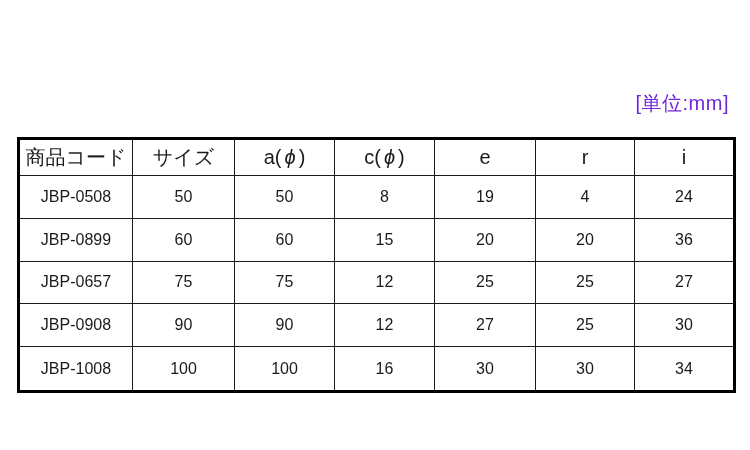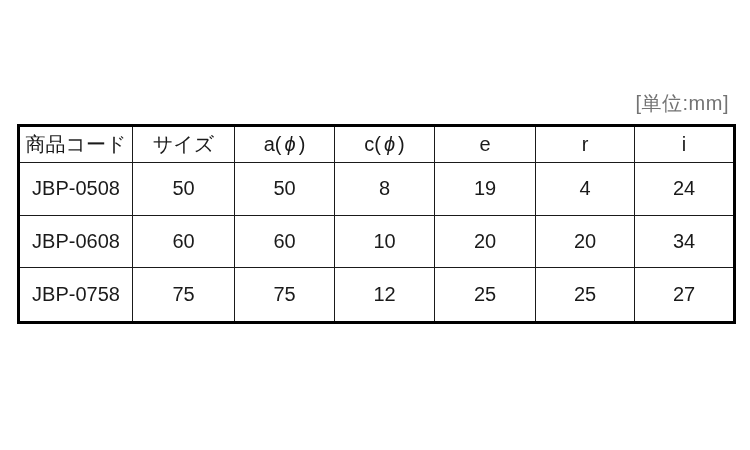--- a/index.html
+++ b/index.html
@@ -17,49 +17,49 @@
     width: 750px;
     height: 450px;
     background: #ffffff;
   }
   .unit-label {
     position: absolute;
     top: 90px;
     right: 21px;
     font-size: 20px;
     letter-spacing: 0.5px;
-    color: #737373;
+    color: #6d28d9;
     white-space: nowrap;
   }
   table.spec-table {
     position: absolute;
     left: 17px;
-    top: 124px;
+    top: 137px;
     width: 716px;
-    height: 200px;
+    height: 256px;
     border-collapse: collapse;
     table-layout: fixed;
     background: #ffffff;
     border: 3px solid #000000;
   }
   table.spec-table th,
   table.spec-table td {
     border: 1.5px solid #1a1a1a;
     text-align: center;
     vertical-align: middle;
     font-weight: normal;
     white-space: nowrap;
     overflow: hidden;
   }
   table.spec-table th {
     height: 37px;
     font-size: 20px;
   }
   table.spec-table td {
-    font-size: 20px;
+    font-size: 16px;
   }
   .phi {
     font-style: italic;
     margin: 0 3px;
   }
 </style>
 </head>
 <body>
 
 <div class="page">
@@ -91,33 +91,51 @@
       <tr>
         <td>JBP-0508</td>
         <td>50</td>
         <td>50</td>
         <td>8</td>
         <td>19</td>
         <td>4</td>
         <td>24</td>
       </tr>
       <tr>
-        <td>JBP-0608</td>
+        <td>JBP-0899</td>
         <td>60</td>
         <td>60</td>
-        <td>10</td>
+        <td>15</td>
         <td>20</td>
         <td>20</td>
-        <td>34</td>
+        <td>36</td>
       </tr>
       <tr>
-        <td>JBP-0758</td>
+        <td>JBP-0657</td>
         <td>75</td>
         <td>75</td>
         <td>12</td>
         <td>25</td>
         <td>25</td>
         <td>27</td>
       </tr>
+      <tr>
+        <td>JBP-0908</td>
+        <td>90</td>
+        <td>90</td>
+        <td>12</td>
+        <td>27</td>
+        <td>25</td>
+        <td>30</td>
+      </tr>
+      <tr>
+        <td>JBP-1008</td>
+        <td>100</td>
+        <td>100</td>
+        <td>16</td>
+        <td>30</td>
+        <td>30</td>
+        <td>34</td>
+      </tr>
     </tbody>
   </table>
 
 </div>
 
 </body></html>

